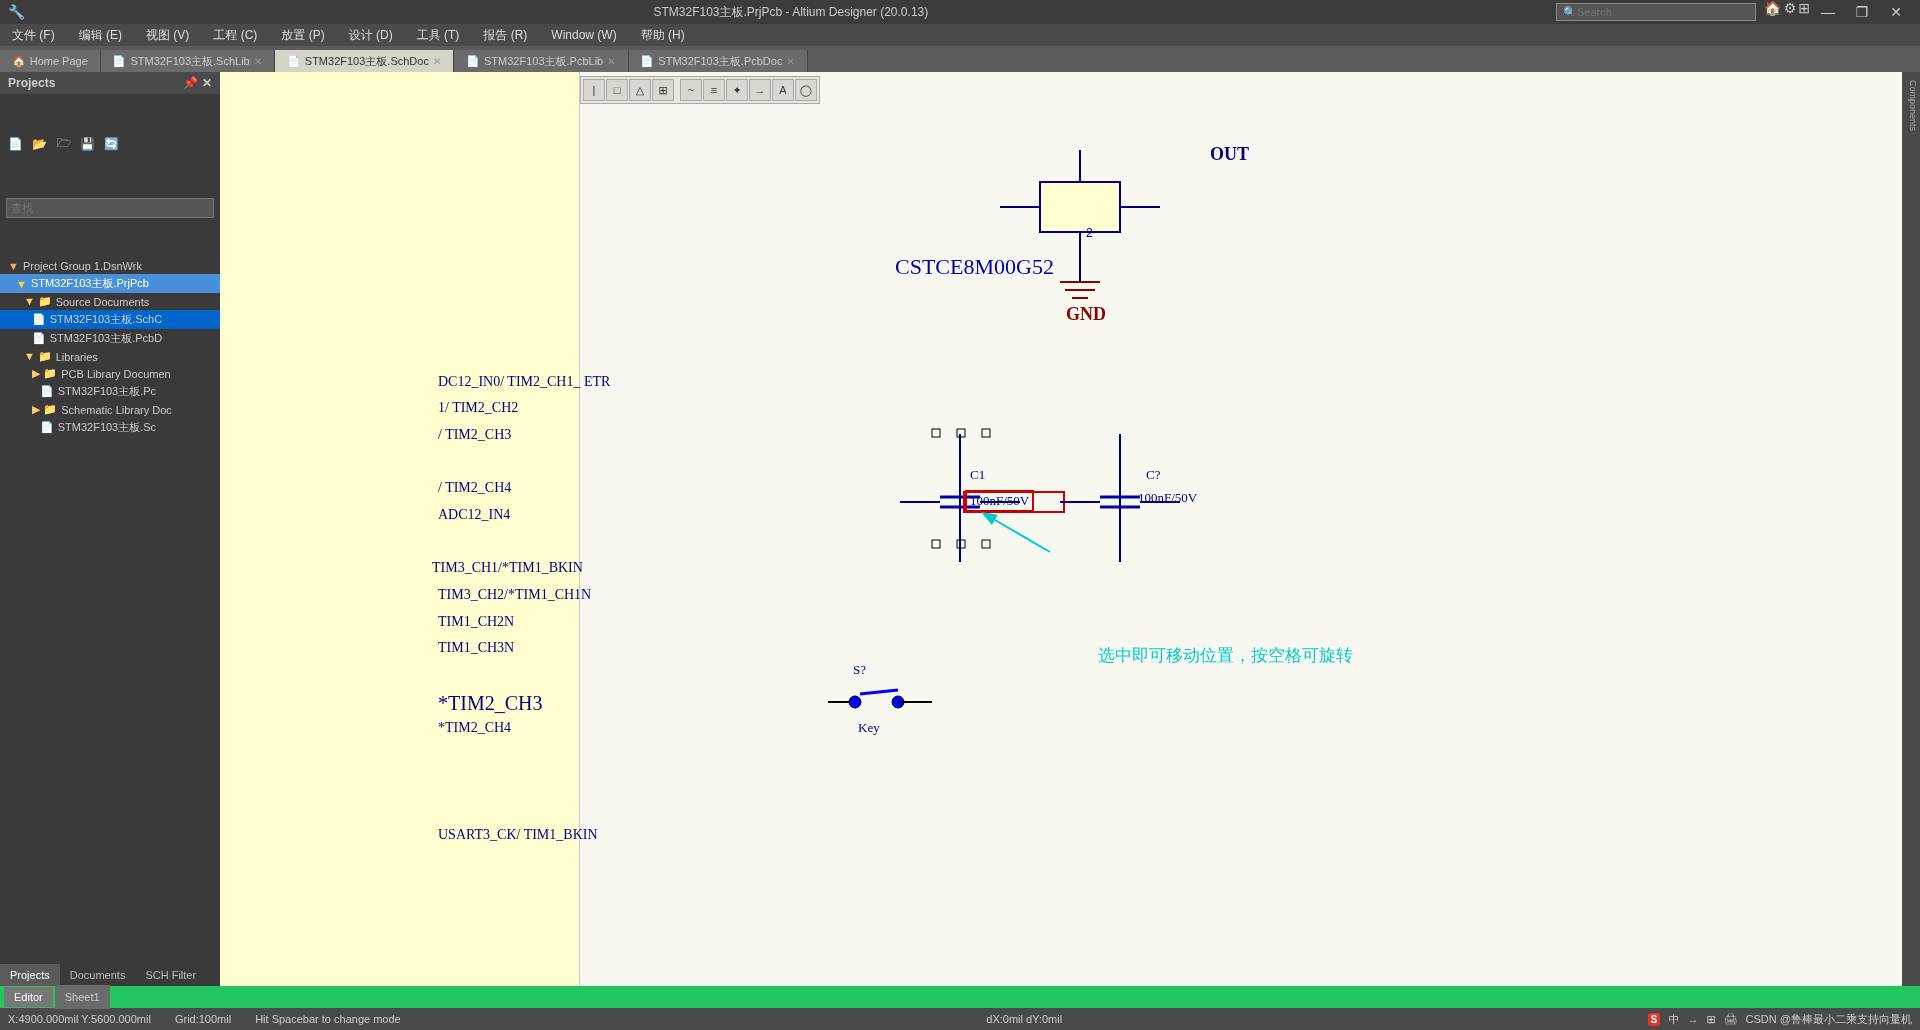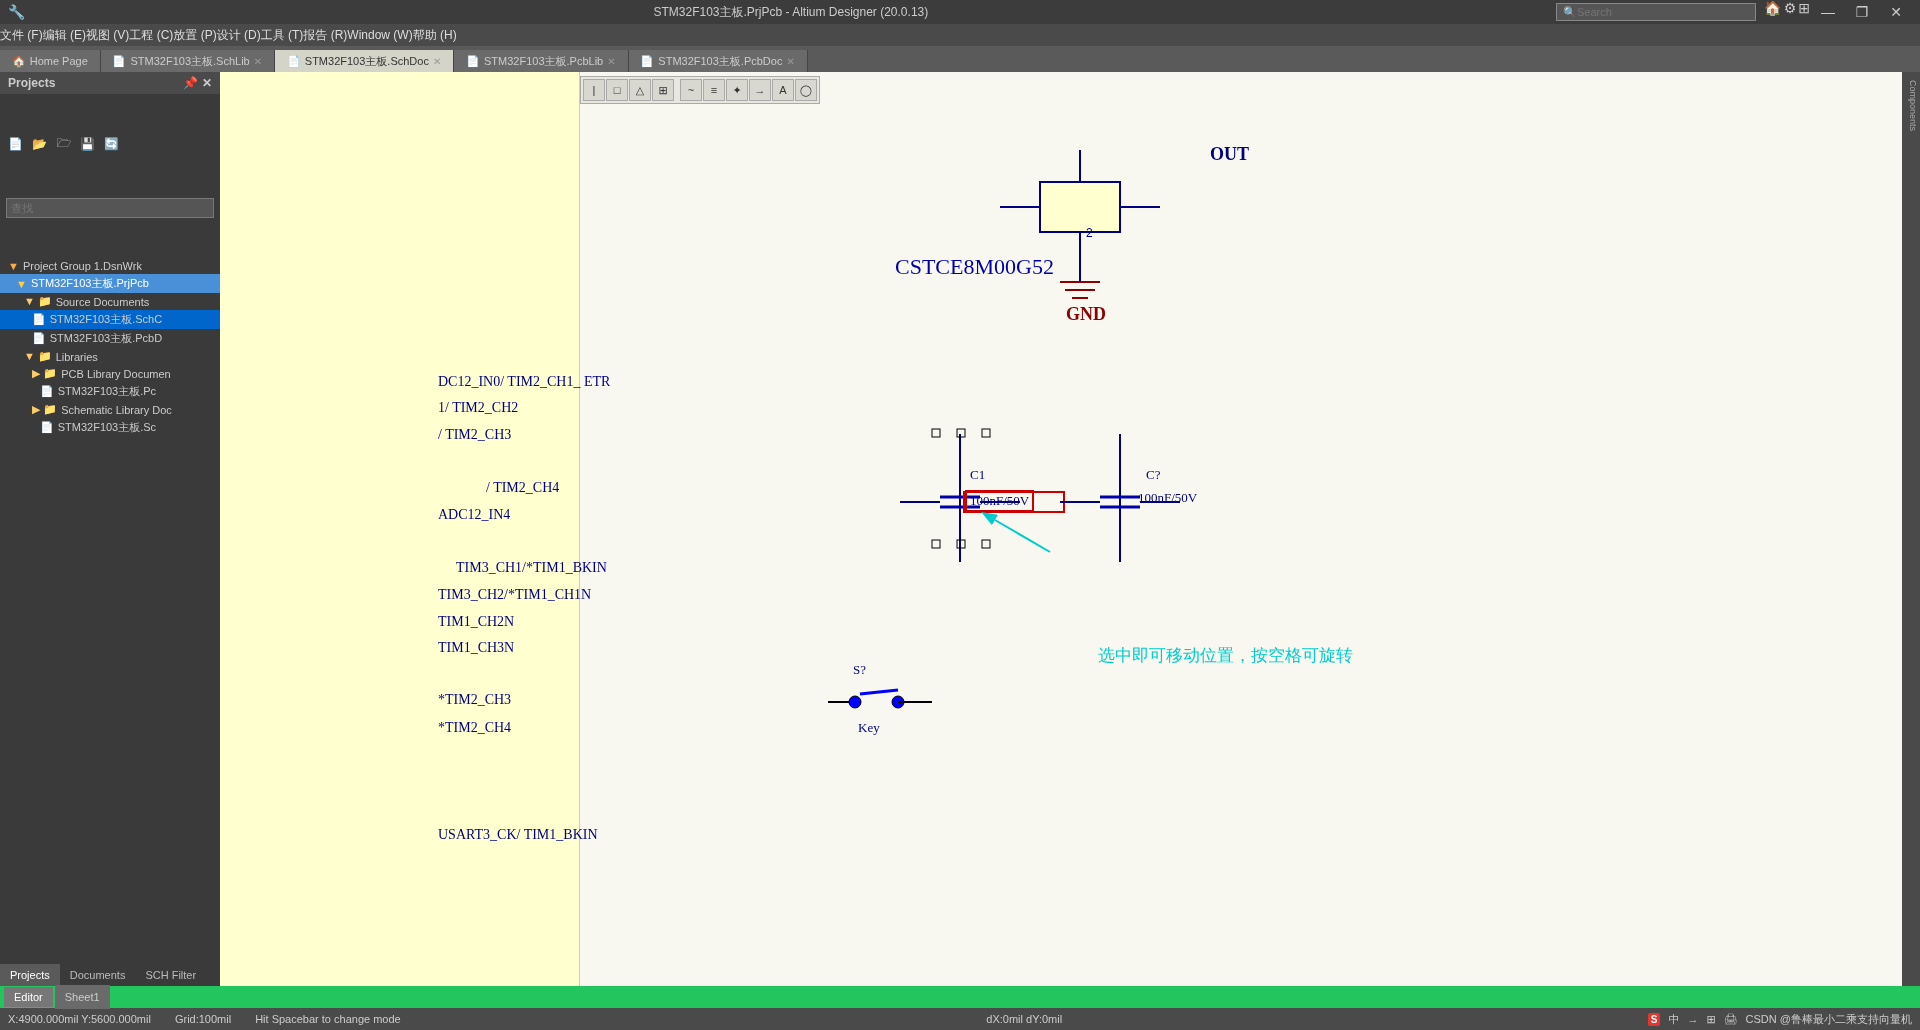--- a/index.html
+++ b/index.html
@@ -14,21 +14,21 @@
     #titlebar .win-controls { display: flex; gap: 2px; }
     #titlebar .win-btn { width: 32px; height: 24px; display: flex; align-items: center; justify-content: center; cursor: pointer; font-size: 14px; color: #ccc; }
     #titlebar .search-box { display: flex; align-items: center; background: #555; border: 1px solid #888; height: 18px; padding: 0 6px; min-width: 200px; }
     #titlebar .search-box input { background: transparent; border: none; outline: none; color: #ccc; font-size: 11px; width: 150px; }
 
     
     #menubar {
       width: 100%; height: 22px; background: #4a4a4a; display: flex; align-items: center;
       color: #ddd; font-size: 12px;
     }
-    #menubar .menu-item { padding: 2px 0; cursor: pointer; height: 22px; display: flex; align-items: center; }
+    #menubar .menu-item { padding: 2px 12px; cursor: pointer; height: 22px; display: flex; align-items: center; }
 
     
     #tabbar {
       width: 100%; height: 26px; background: #5a5a5a; display: flex; align-items: flex-end;
     }
     #tabbar .tab {
       height: 22px; padding: 0 12px; display: flex; align-items: center; cursor: pointer;
       background: #6a6a6a; color: #ccc; font-size: 11px; border-right: 1px solid #444; gap: 4px;
     }
     #tabbar .tab.active { background: #d4d4c8; color: #333; }
@@ -321,27 +321,27 @@
 
     <div style="position:absolute;left:633px;top:590px;color:#000080;font-size:13px;font-family:'Times New Roman',serif;">S?</div>
 
     <div style="position:absolute;left:638px;top:648px;color:#000080;font-size:13px;font-family:'Times New Roman',serif;">Key</div>
 
     <div style="position:absolute;left:878px;top:572px;color:#00cccc;font-size:17px;font-family:'Microsoft YaHei',Arial,sans-serif;">选中即可移动位置，按空格可旋转</div>
 
     <div style="position:absolute;left:218px;top:302px;color:#000080;font-size:14px;font-family:'Times New Roman',serif;">DC12_IN0/ TIM2_CH1_  ETR</div>
     <div style="position:absolute;left:218px;top:328px;color:#000080;font-size:14px;font-family:'Times New Roman',serif;">1/ TIM2_CH2</div>
     <div style="position:absolute;left:218px;top:355px;color:#000080;font-size:14px;font-family:'Times New Roman',serif;">/ TIM2_CH3</div>
-    <div style="position:absolute;left:218px;top:408px;color:#000080;font-size:14px;font-family:'Times New Roman',serif;margin-left:48px;">/ TIM2_CH4</div>
+    <div style="position:absolute;left:218px;top:408px;color:#000080;font-size:14px;font-family:'Times New Roman',serif;">/ TIM2_CH4</div>
     <div style="position:absolute;left:218px;top:435px;color:#000080;font-size:14px;font-family:'Times New Roman',serif;">ADC12_IN4</div>
-    <div style="position:absolute;left:236px;top:488px;color:#000080;font-size:14px;font-family:'Times New Roman',serif;">TIM3_CH1/*TIM1_BKIN</div>
+    <div style="position:absolute;left:212px;top:488px;color:#000080;font-size:14px;font-family:'Times New Roman',serif;">TIM3_CH1/*TIM1_BKIN</div>
     <div style="position:absolute;left:218px;top:515px;color:#000080;font-size:14px;font-family:'Times New Roman',serif;">TIM3_CH2/*TIM1_CH1N</div>
     <div style="position:absolute;left:218px;top:542px;color:#000080;font-size:14px;font-family:'Times New Roman',serif;">TIM1_CH2N</div>
     <div style="position:absolute;left:218px;top:568px;color:#000080;font-size:14px;font-family:'Times New Roman',serif;">TIM1_CH3N</div>
-    <div style="position:absolute;left:218px;top:620px;color:#000080;font-size:14px;font-family:'Times New Roman',serif;">*TIM2_CH3</div>
+    <div style="position:absolute;left:218px;top:620px;color:#000080;font-size:20px;font-family:'Times New Roman',serif;">*TIM2_CH3</div>
     <div style="position:absolute;left:218px;top:648px;color:#000080;font-size:14px;font-family:'Times New Roman',serif;">*TIM2_CH4</div>
     <div style="position:absolute;left:218px;top:755px;color:#000080;font-size:14px;font-family:'Times New Roman',serif;">USART3_CK/ TIM1_BKIN</div>
   </div>
 
   <div id="right-side">
     <div class="rsitem">Components</div>
   </div>
 </div>
 
 <div style="width:100%;height:22px;background:#22c55e;display:flex;align-items:center;padding:0 4px;gap:2px;">

